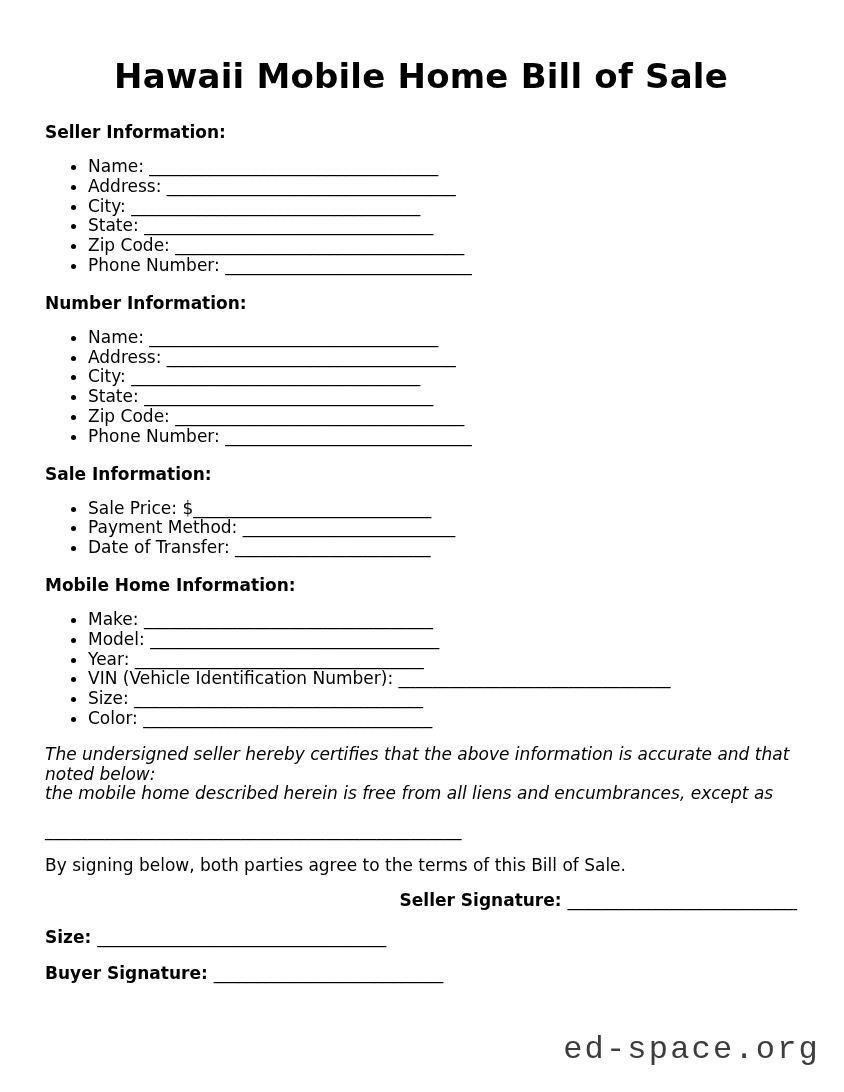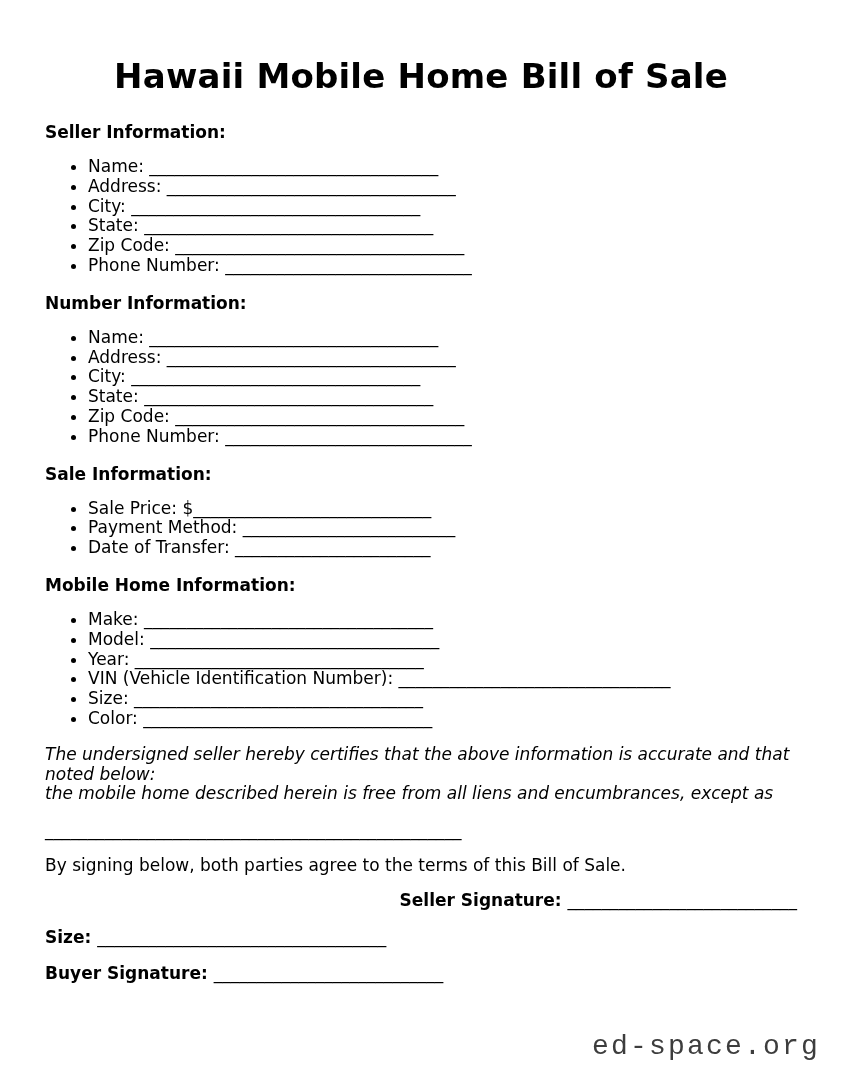--- a/index.html
+++ b/index.html
@@ -33,21 +33,21 @@
   .agreement { line-height: 20px; margin: 0 0 15px 0; }
   .sig-row { line-height: 20px; white-space: nowrap; }
   .sig-row.first { margin-bottom: 17px; text-align: right; }
   .sig-row.mid { margin-bottom: 16px; }
   .sig-label { font-weight: bold; }
   .watermark {
     position: absolute;
     top: 1031px;
     right: 24px;
     font-family: "Liberation Mono", "DejaVu Sans Mono", monospace;
-    font-size: 28px;
+    font-size: 32px;
     letter-spacing: 2.2px;
     color: #3d3d3d;
     white-space: nowrap;
   }
 </style>
 </head>
 <body>
 
 <div class="content">
 

